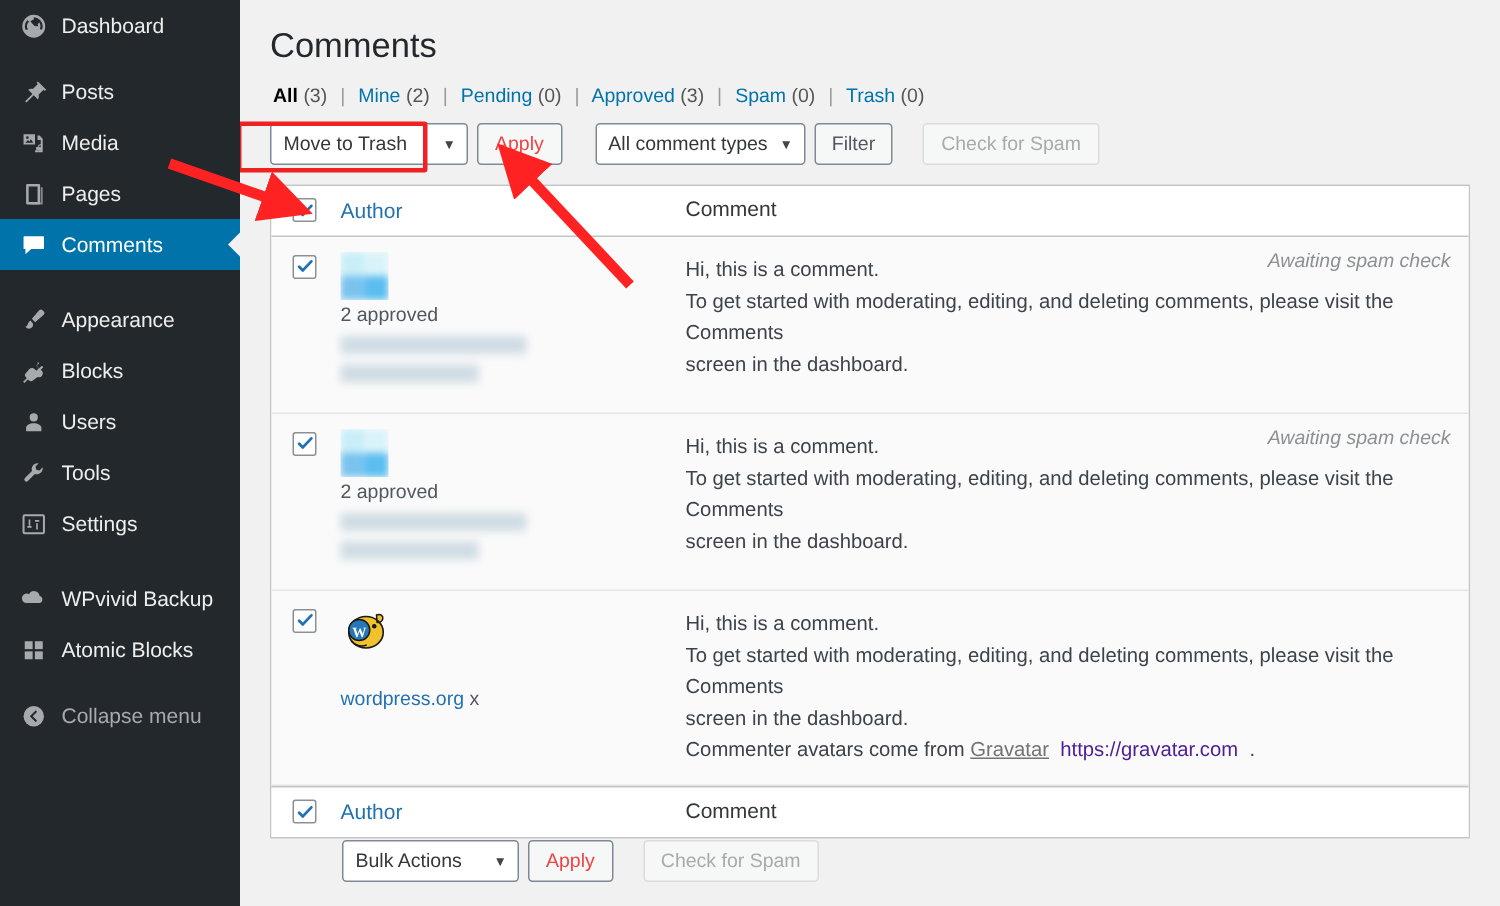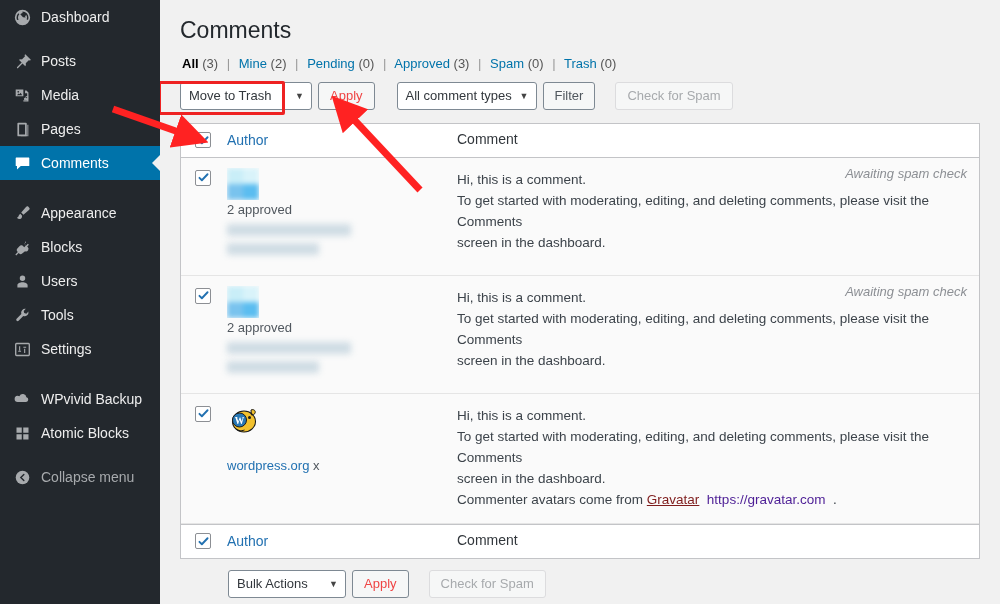--- a/index.html
+++ b/index.html
@@ -84,21 +84,21 @@
   .subsubsub .count { color: #555; }
   .subsubsub .sep { color: #999; margin: 0 5px; }
 
   
   .tablenav {
     display: flex; align-items: center;
     height: 30px;
     margin-bottom: 12px;
     position: relative;
   }
-  .tablenav.bottom { margin-top: 10px; margin-bottom: 0; padding-left: 48px; }
+  .tablenav.bottom { margin-bottom: 0; padding-left: 48px; }
   .wp-select {
     height: 28px;
     min-width: 80px;
     border: 1px solid #7e8993;
     background: #fff;
     border-radius: 3px;
     font-size: 13px;
     color: #32373c;
     padding: 0 22px 0 8px;
     display: inline-flex; align-items: center;
@@ -238,21 +238,21 @@
   .blur-url { width: 124px; }
   .blur-mail { width: 92px; }
 
   .awaiting {
     position: absolute;
     right: 12px; top: 6px;
     font-style: italic;
     color: #8c8f94;
     font-size: 13px;
   }
-  .grav-link { color: #7f1d1d; }
+  .grav-link { color: #737373; }
   .grav-url { color: #4c1d95; text-align: right; }
 
   
   .arrow-layer {
     position: absolute;
     left: 0; top: 0;
     width: 1000px; height: 604px;
     pointer-events: none;
     z-index: 40;
   }

